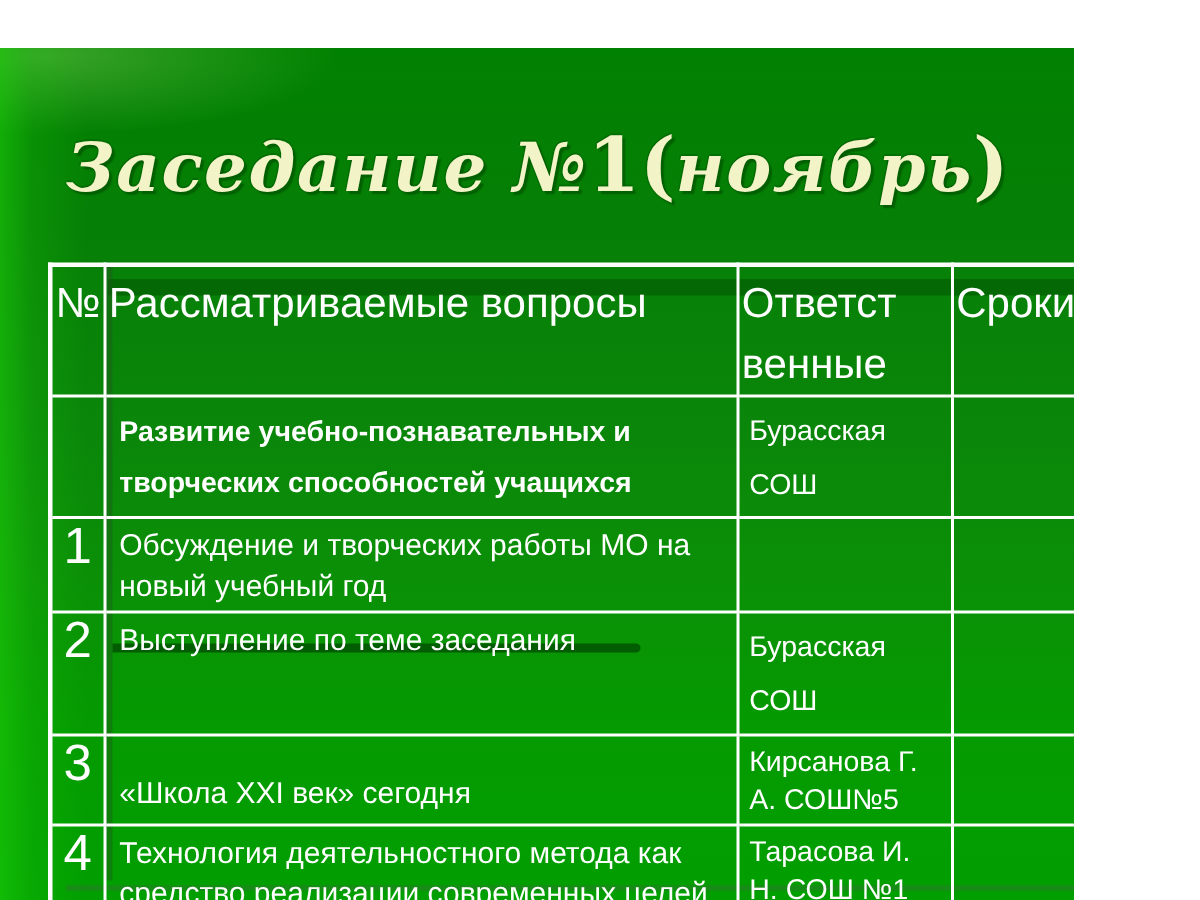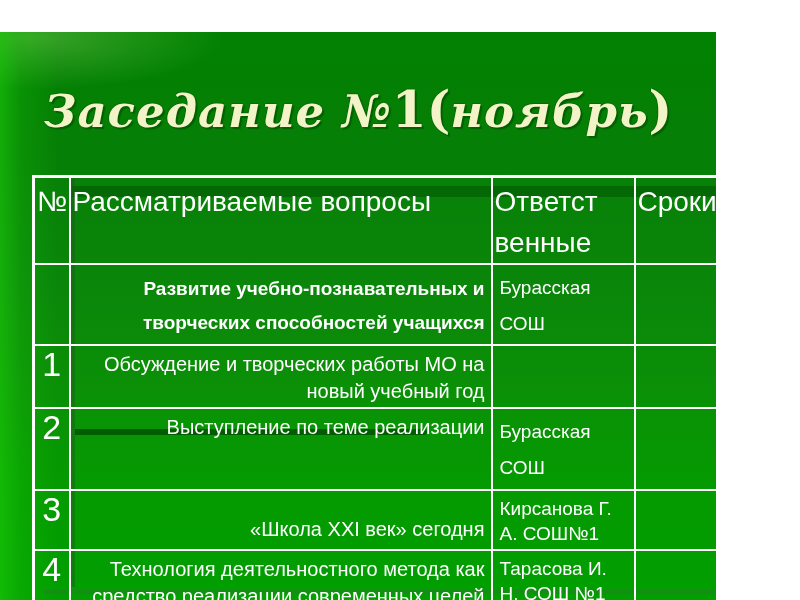--- a/index.html
+++ b/index.html
@@ -77,21 +77,20 @@
   tr.r4{height:75px;}
 
   td.num{
     font-size:34px;line-height:1.05;
     text-align:center;
     padding:1px 0 0 0;
   }
   td.q{
     font-size:20px;line-height:1.35;
     padding:5px 6px 2px 9px;
-    text-align:right;
   }
   td.resp{
     font-size:19px;line-height:1.35;
     padding:5px 20px 2px 7px;
   }
   td.term{padding:4px;}
 
   tr.r0 td.q{font-weight:bold;font-size:19px;line-height:1.8;padding-top:7px;}
   td.resp.wide{line-height:1.9;}
   tr.r3 td.q{padding-top:25px;border-radius:27px;}
@@ -131,28 +130,28 @@
         <td class="term"></td>
       </tr>
       <tr class="r1">
         <td class="num">1</td>
         <td class="q">Обсуждение и творческих работы МО на новый учебный год</td>
         <td class="resp"></td>
         <td class="term"></td>
       </tr>
       <tr class="r2">
         <td class="num">2</td>
-        <td class="q">Выступление по теме реализации</td>
+        <td class="q">Выступление по теме заседания</td>
         <td class="resp wide">Бурасская СОШ</td>
         <td class="term"></td>
       </tr>
       <tr class="r3">
         <td class="num">3</td>
         <td class="q">«Школа XXI век» сегодня</td>
-        <td class="resp">Кирсанова Г. А. СОШ№1</td>
+        <td class="resp">Кирсанова Г. А. СОШ№5</td>
         <td class="term"></td>
       </tr>
       <tr class="r4">
         <td class="num">4</td>
         <td class="q">Технология деятельностного метода как средство реализации современных целей образования</td>
         <td class="resp">Тарасова И. Н. СОШ №1</td>
         <td class="term"></td>
       </tr>
     </tbody>
   </table>

